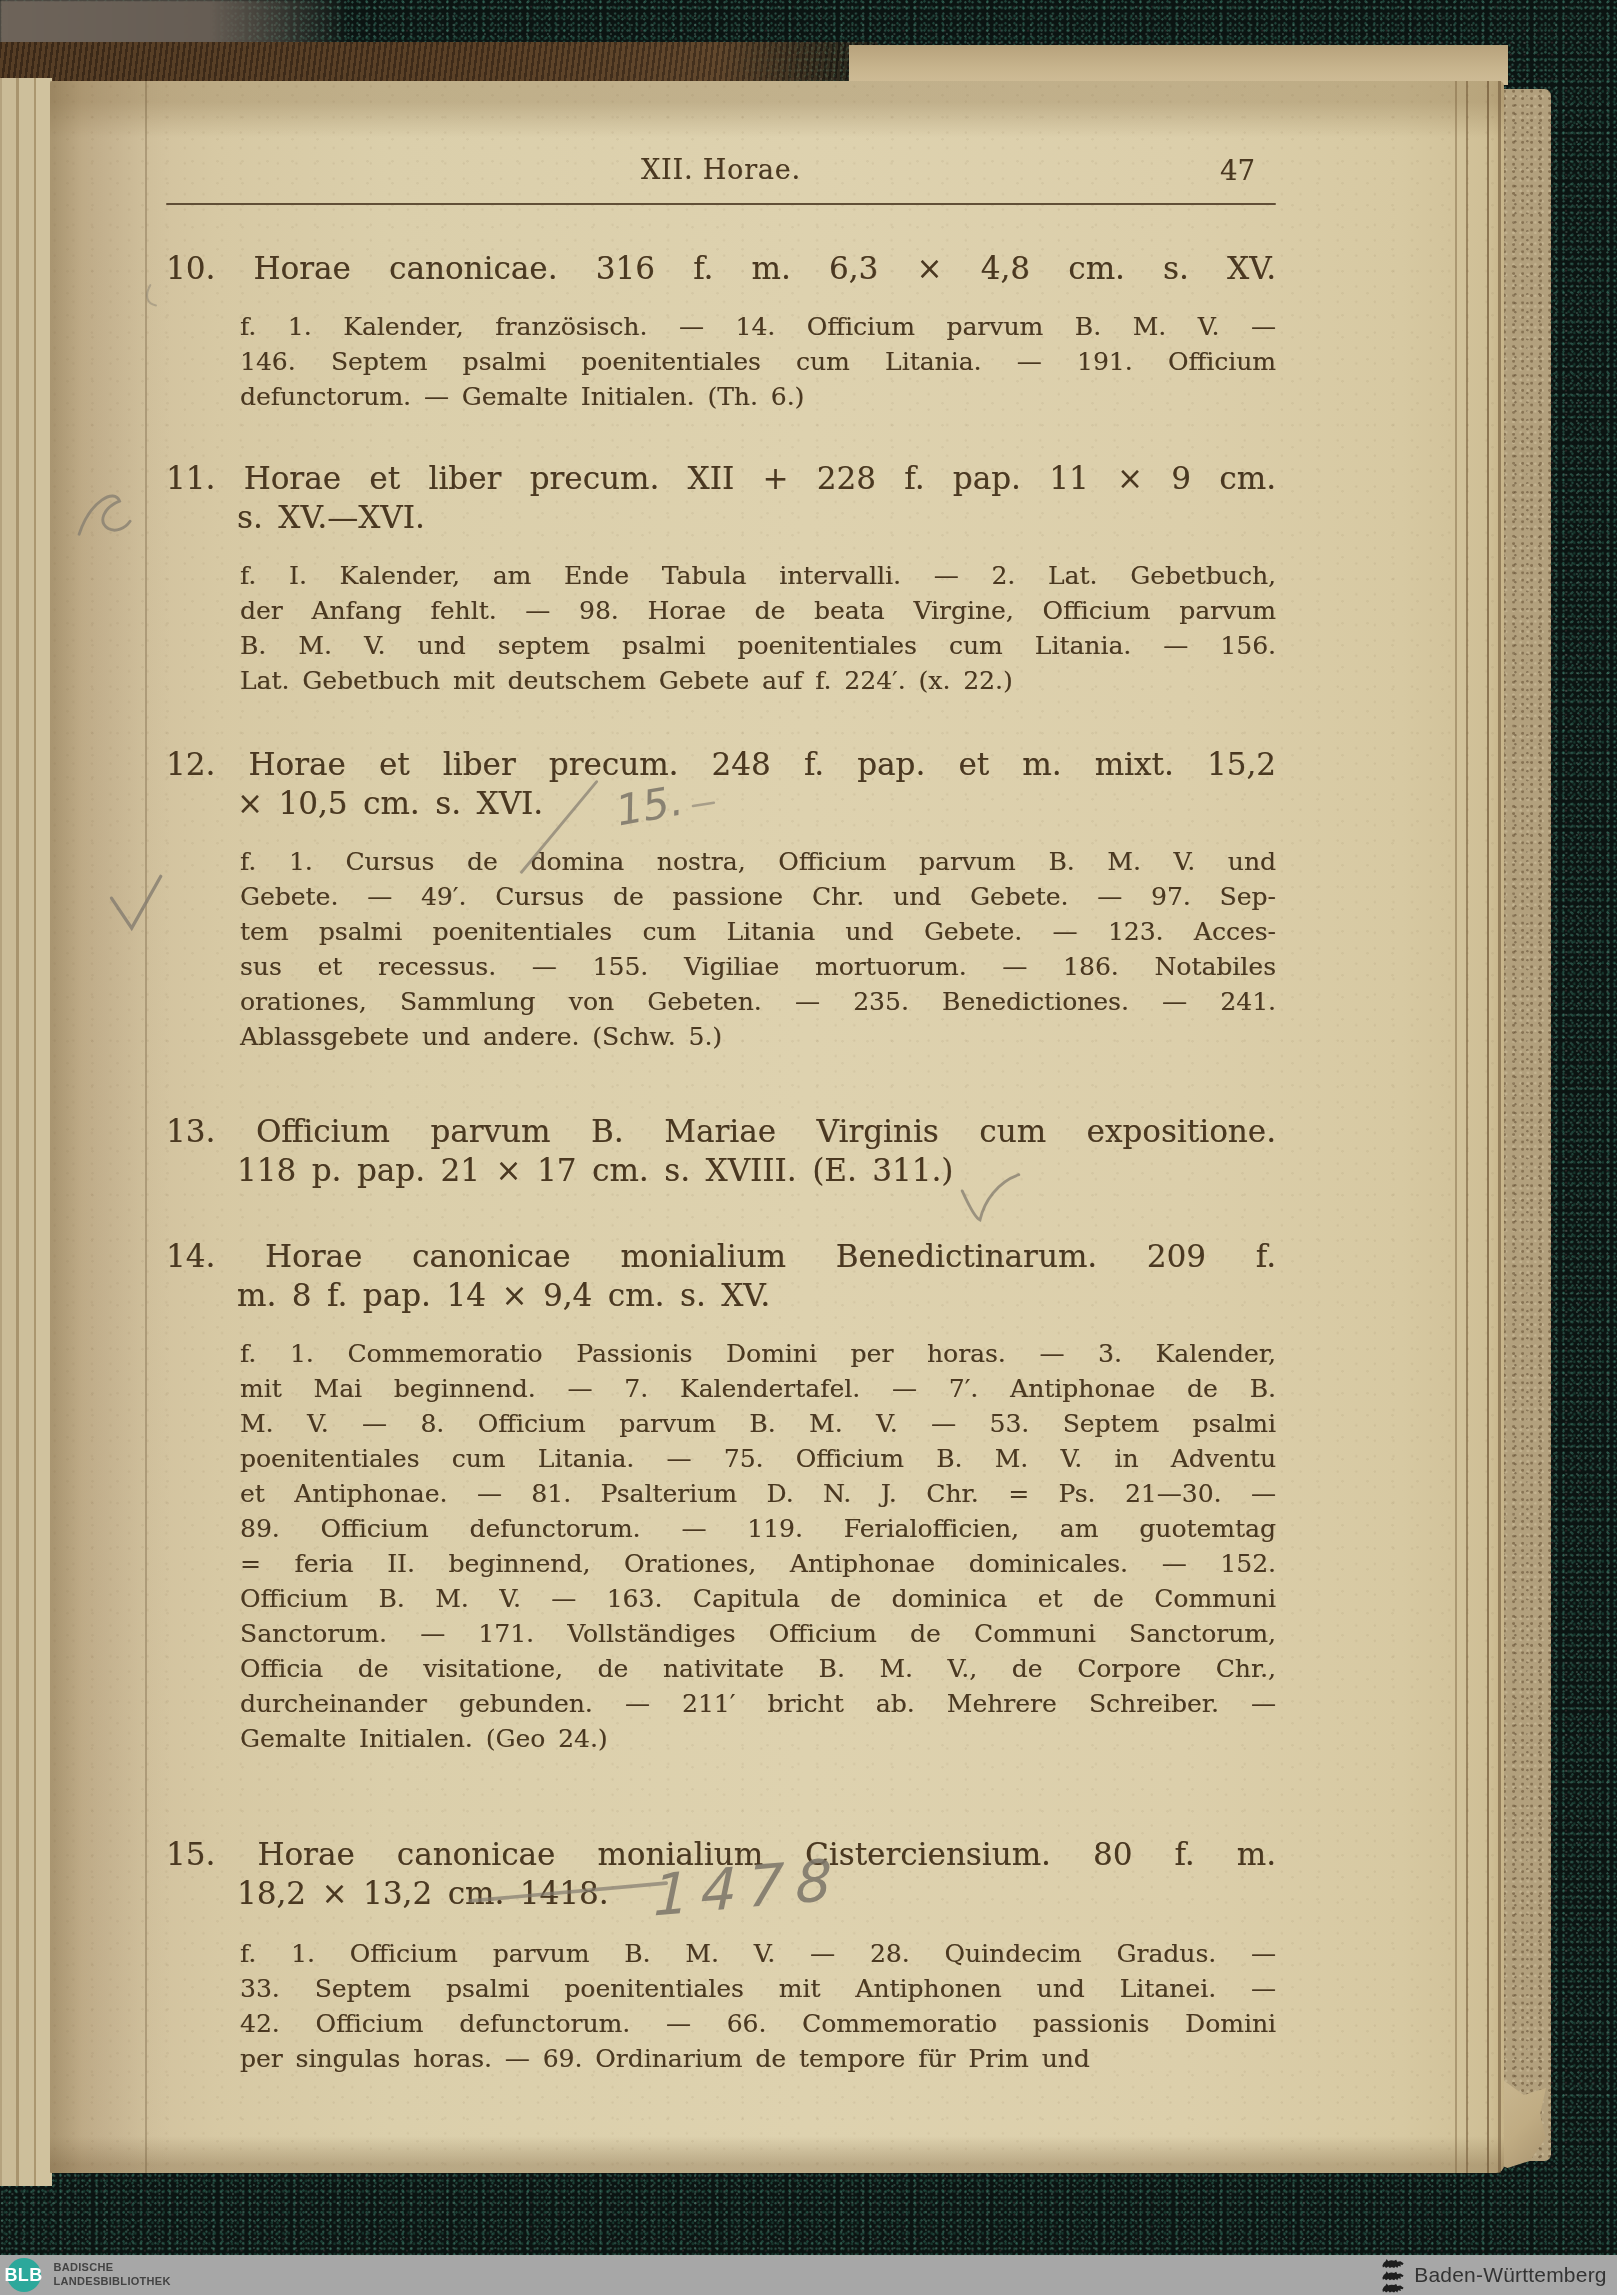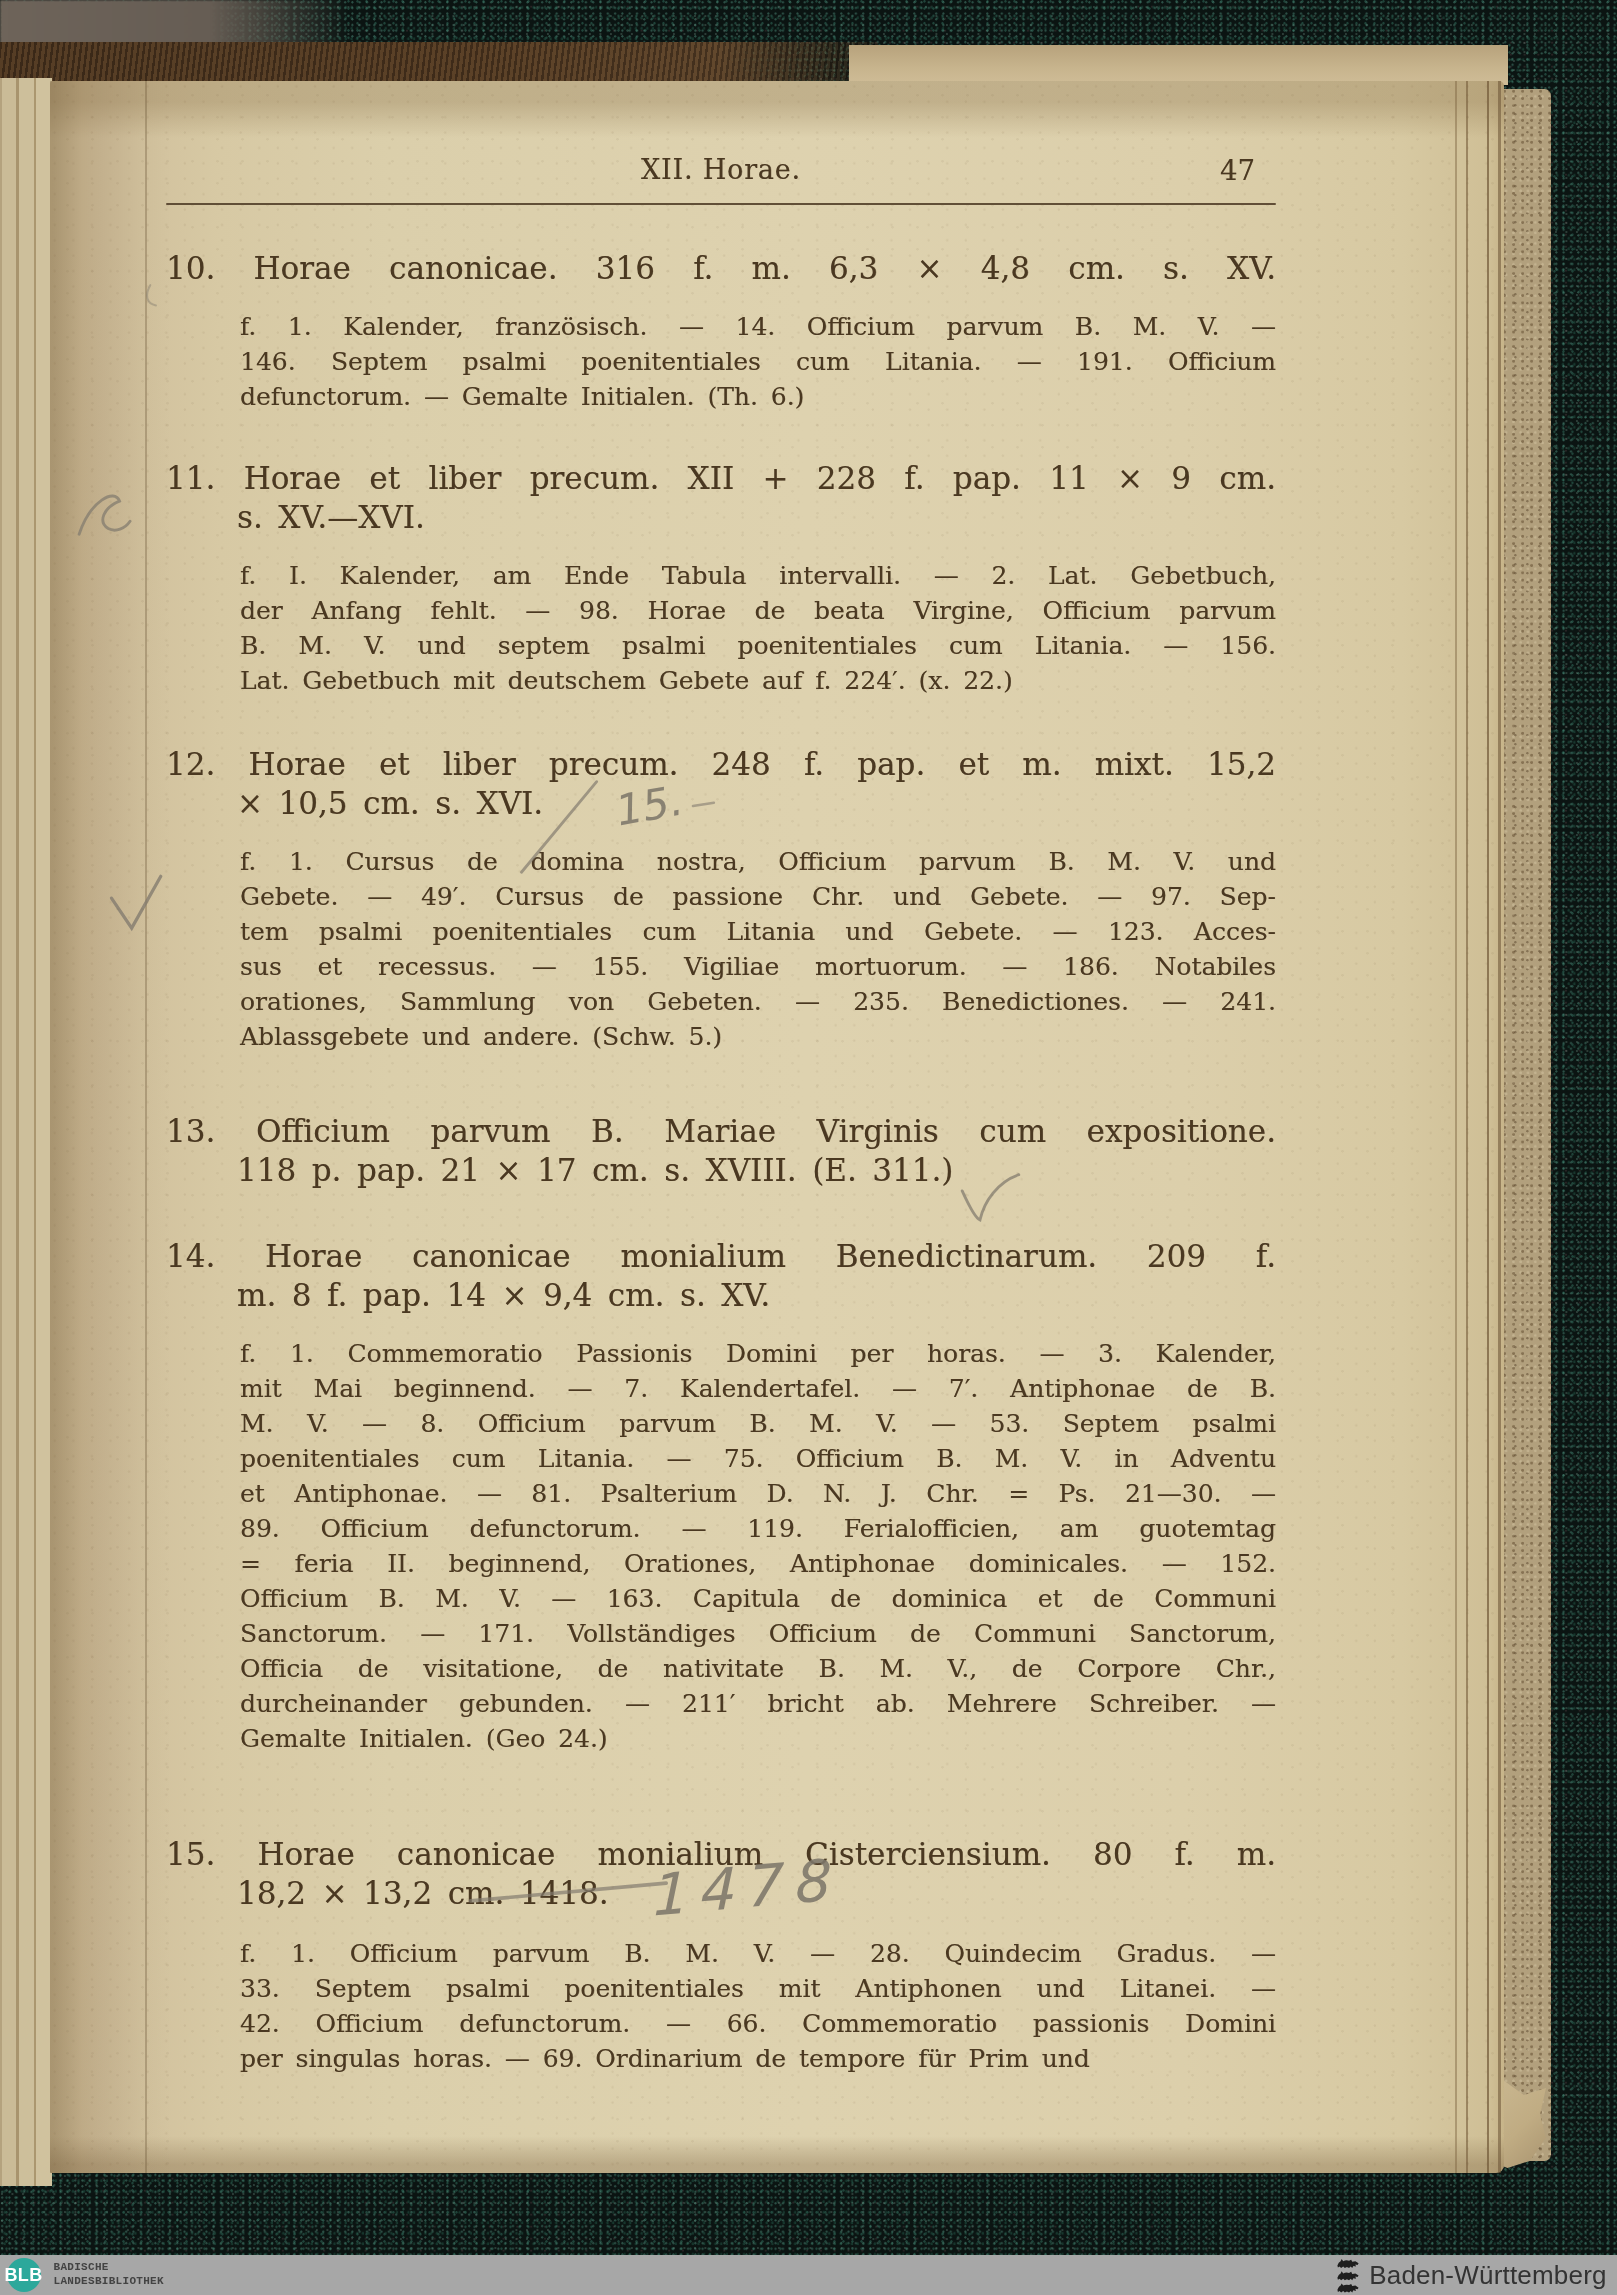--- a/index.html
+++ b/index.html
@@ -121,24 +121,24 @@
   .footer{
     position:absolute;left:0;bottom:0;width:1618px;height:40px;background:#a7a7a7;
     font-family:"Liberation Sans","DejaVu Sans",sans-serif;
   }
   .blb{position:absolute;left:6.5px;top:3.2px;display:flex;align-items:center;}
   .blb-circle{
     width:34px;height:34px;border-radius:50%;background:#2ca89b;
     display:flex;align-items:center;justify-content:center;
     color:#fff;font-weight:bold;font-size:18px;letter-spacing:0.4px;
   }
-  .blb-name{margin-left:13px;color:#434343;font-weight:bold;font-size:11px;line-height:13.8px;letter-spacing:0.3px;font-family:Liberation Mono, monospace;}
+  .blb-name{margin-left:13px;color:#434343;font-weight:bold;font-size:11px;line-height:13.8px;letter-spacing:0.3px;}
   .bw{position:absolute;right:11.3px;top:0;height:40px;display:flex;align-items:center;}
   .bw-crest{width:26px;height:36px;margin-right:8px;}
-  .bw-label{color:#333;font-size:26px;letter-spacing:0.2px;}
+  .bw-label{color:#333;font-size:21px;letter-spacing:0.2px;}
 </style>
 </head>
 <body>
 
 <div id="stage">
 
   <div class="cloth"></div>
   <div class="corner-grey"></div>
   <div class="leather"></div>
   <div class="top-edge"></div>

